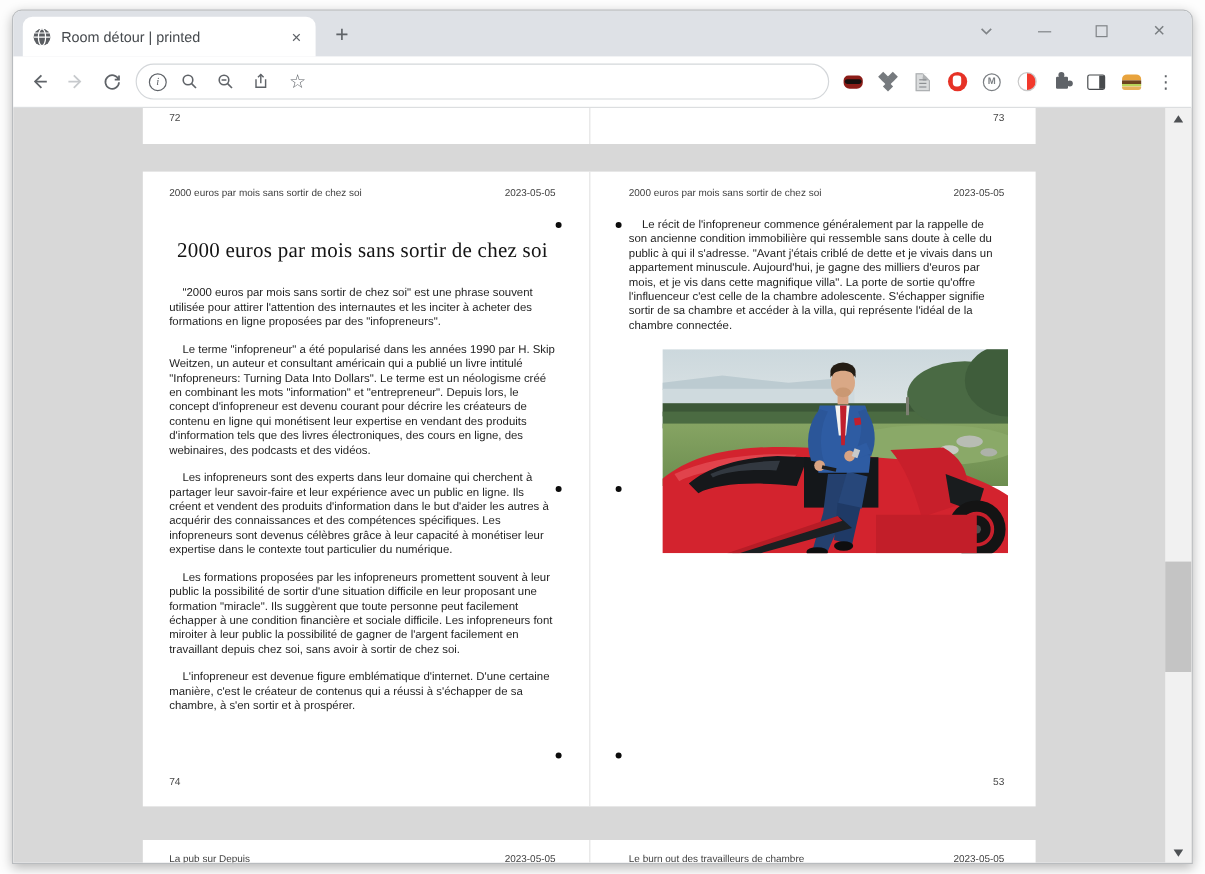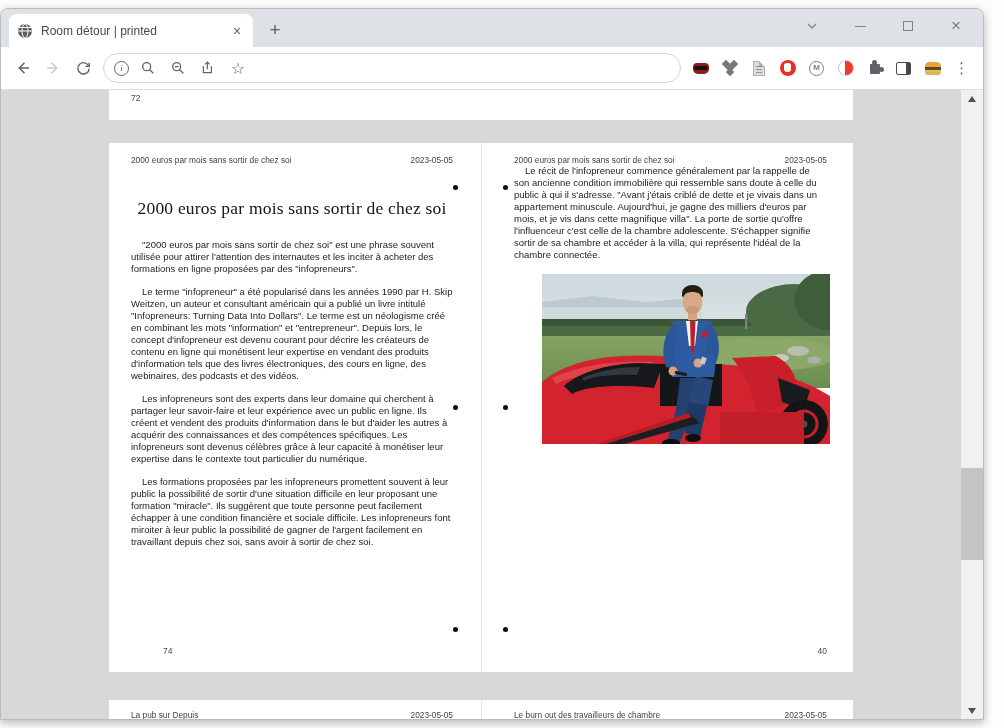--- a/index.html
+++ b/index.html
@@ -1,19 +1,19 @@
 <!DOCTYPE html>
 <html><head>
 <meta charset="utf-8">
 <style>
   * { margin:0; padding:0; box-sizing:border-box; }
   html,body { width:1004px; height:728px; background:#fdfdfd; font-family:"Liberation Sans", sans-serif; overflow:hidden; }
 
   
-  .win { position:absolute; left:0; top:8px; width:984px; height:712px;
+  .win { position:absolute; left:10px; top:8px; width:984px; height:712px;
          border:1px solid #b9bcbf; border-radius:8px 8px 0 0; overflow:hidden;
          box-shadow:0 3px 10px rgba(0,0,0,.28); background:#fff; display:flex; flex-direction:column; }
 
   
   .tabstrip { height:38px; background:#dee1e6; display:flex; align-items:flex-end; position:relative; flex:0 0 auto; }
   .tab { width:244px; height:33px; background:#fff; border-radius:8px 8px 0 0; margin-left:8px;
          display:flex; align-items:center; padding:0 8px; gap:8px; }
   .tab-title { flex:1; font-size:12px; color:#45494d; white-space:nowrap; overflow:hidden; text-overflow:ellipsis; }
   .tab-close { font-size:14px; color:#5f6368; line-height:16px; width:16px; height:16px; text-align:center; border-radius:50%; cursor:pointer; }
   .favicon { width:16px; height:16px; flex:0 0 auto; }
@@ -75,23 +75,23 @@
   .pgnum { font-size:8.5px; color:#4a4a4a; }
   .pgnum-72 { position:absolute; left:22px; top:3px; }
   .pgnum-73 { position:absolute; right:26px; top:3px; }
 
   .page-head { display:flex; justify-content:space-between; font-size:8.3px; color:#3f3f3f; }
   .lp { padding:12px 28px 0 22px; }
   .rp { padding:12px 26px 0 32px; }
   .doc-title { font-family:"Liberation Serif", serif; font-weight:normal; font-size:17.5px; color:#141414; text-align:center; margin:33px 0 20px 0; letter-spacing:.2px; }
   .body-txt { font-size:9.5px; line-height:12px; color:#232323; }
   .body-txt p { margin:0 0 11px 0; text-indent:11px; }
-  .rp .body-txt { }
+  .rp .body-txt { margin-top:17px; }
   .pagefoot { position:absolute; bottom:16px; font-size:8.5px; color:#4a4a4a; }
-  .foot-left { left:22px;margin-left:32px; } .foot-right { right:26px; }
+  .foot-left { left:22px; } .foot-right { right:26px; }
 
   .photo { margin:13px 0 0 28px; width:288px; height:170px; display:block; }
 
   .dot { position:absolute; width:5px; height:5px; background:#0c0c0c; border-radius:50%; }
 
   .bh { padding-top:10px; }
 
   
   .scrollbar { position:absolute; right:0; top:0; bottom:0; width:22px; background:#f1f1f1; }
   .sb-btn { position:absolute; left:0; width:22px; height:17px; display:flex; align-items:center; justify-content:center; }
@@ -217,35 +217,39 @@
       </div>
     <div class="ext menu-dots">⋮</div>
   </div>
 
   <div class="content">
 
     <div class="spread spread-top">
       <div class="halfpage">
         <span class="pgnum pgnum-72">72</span>
       </div>
+      <div class="halfpage">
+        <span class="pgnum pgnum-73">73</span>
+      </div>
     </div>
 
     <div class="spread spread-main">
 
       <div class="halfpage lp">
         <div class="page-head">
           <span>2000 euros par mois sans sortir de chez soi</span>
           <span>2023-05-05</span>
         </div>
         <h1 class="doc-title">2000 euros par mois sans sortir de chez soi</h1>
         <div class="body-txt">
           <p>"2000 euros par mois sans sortir de chez soi" est une phrase souvent utilisée pour attirer l'attention des internautes et les inciter à acheter des formations en ligne proposées par des "infopreneurs".</p>
           <p>Le terme "infopreneur" a été popularisé dans les années 1990 par H. Skip Weitzen, un auteur et consultant américain qui a publié un livre intitulé "Infopreneurs: Turning Data Into Dollars". Le terme est un néologisme créé en combinant les mots "information" et "entrepreneur". Depuis lors, le concept d'infopreneur est devenu courant pour décrire les créateurs de contenu en ligne qui monétisent leur expertise en vendant des produits d'information tels que des livres électroniques, des cours en ligne, des webinaires, des podcasts et des vidéos.</p>
           <p>Les infopreneurs sont des experts dans leur domaine qui cherchent à partager leur savoir-faire et leur expérience avec un public en ligne. Ils créent et vendent des produits d'information dans le but d'aider les autres à acquérir des connaissances et des compétences spécifiques. Les infopreneurs sont devenus célèbres grâce à leur capacité à monétiser leur expertise dans le contexte tout particulier du numérique.</p>
           <p>Les formations proposées par les infopreneurs promettent souvent à leur public la possibilité de sortir d'une situation difficile en leur proposant une formation "miracle". Ils suggèrent que toute personne peut facilement échapper à une condition financière et sociale difficile. Les infopreneurs font miroiter à leur public la possibilité de gagner de l'argent facilement en travaillant depuis chez soi, sans avoir à sortir de chez soi.</p>
+          <p>L'infopreneur est devenue figure emblématique d'internet. D'une certaine manière, c'est le créateur de contenus qui a réussi à s'échapper de sa chambre, à s'en sortir et à prospérer.</p>
         </div>
         <span class="pagefoot foot-left">74</span>
       </div>
 
       <div class="halfpage rp">
         <div class="page-head">
           <span>2000 euros par mois sans sortir de chez soi</span>
           <span>2023-05-05</span>
         </div>
         <div class="body-txt">
@@ -308,21 +312,21 @@
           <rect x="146" y="37" width="9" height="9" fill="#d8a383"></rect>
           <ellipse cx="150.5" cy="19" rx="10.5" ry="8" fill="#241d15"></ellipse>
           <ellipse cx="150.5" cy="28" rx="10" ry="12" fill="#d9a886"></ellipse>
           <path d="M140 24 C142 16 159 16 161 24 L161 21 C158 13 143 13 140 21 Z" fill="#241d15"></path>
           <ellipse cx="150.5" cy="36" rx="6.5" ry="4" fill="#c3916b" opacity="0.7"></ellipse>
 
           <path d="M58 170 L148 140 L158 149 L82 170 Z" fill="#1c1f22"></path>
           <path d="M54 170 L146 139 L150 143 L64 170 Z" fill="#b61c26"></path>
         </svg>
 
-        <span class="pagefoot foot-right">40</span>
+        <span class="pagefoot foot-right">53</span>
       </div>
 
       <span class="dot" style="left:344px; top:42px;"></span>
       <span class="dot" style="left:394px; top:42px;"></span>
       <span class="dot" style="left:344px; top:262px;"></span>
       <span class="dot" style="left:394px; top:262px;"></span>
       <span class="dot" style="left:344px; top:484px;"></span>
       <span class="dot" style="left:394px; top:484px;"></span>
     </div>
 

